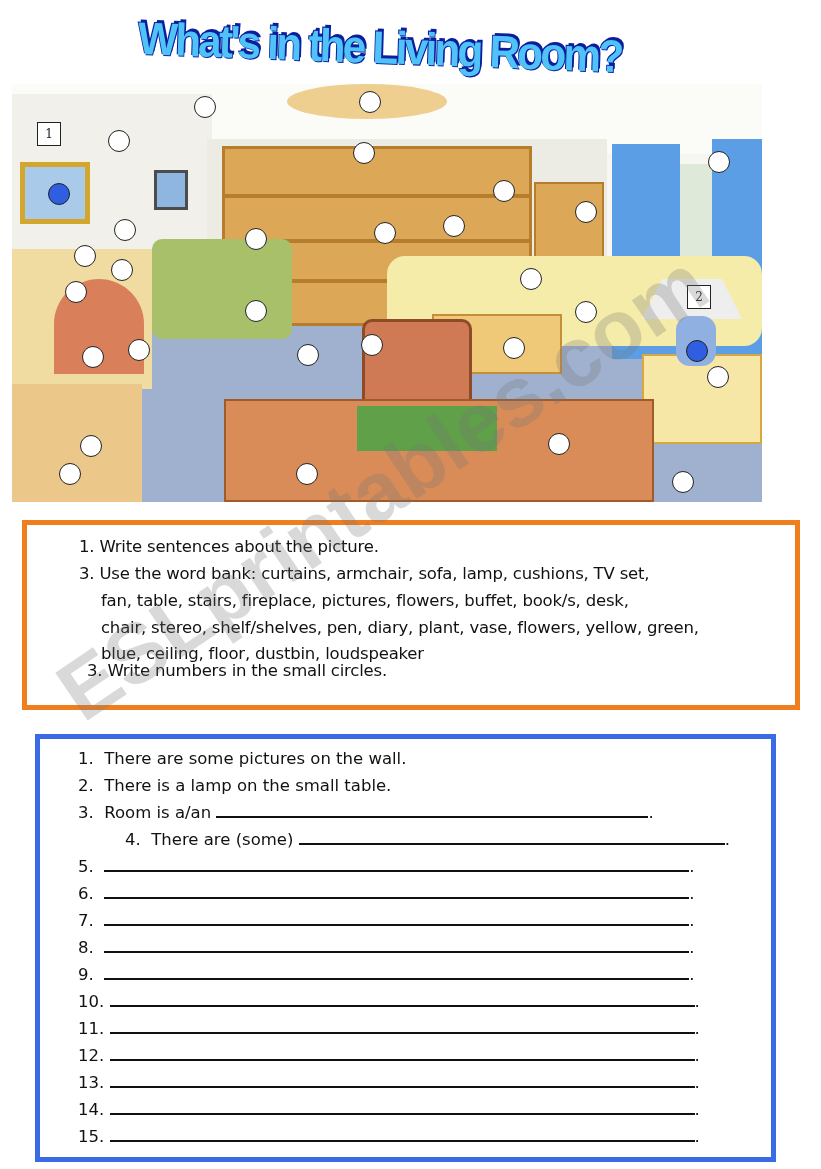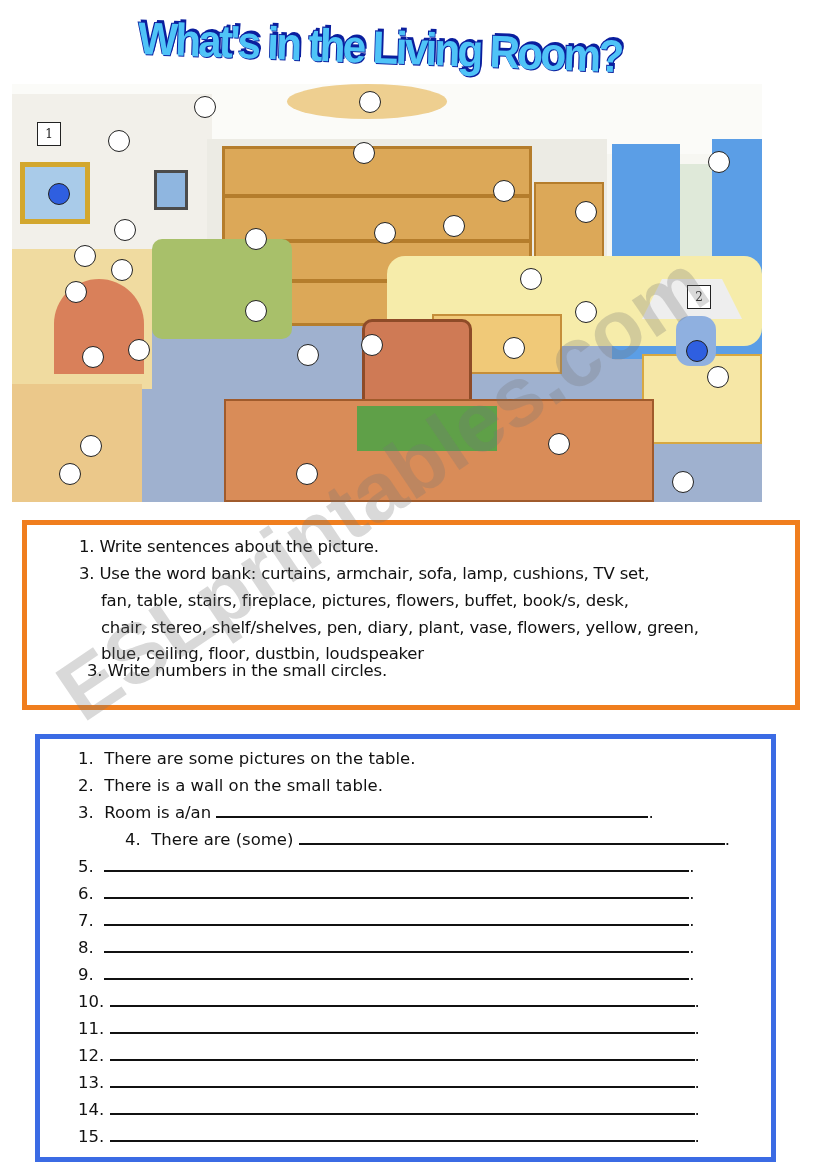--- a/index.html
+++ b/index.html
@@ -131,22 +131,22 @@
   <p style="left:52px; top:12px;">1. Write sentences about the picture.</p>
   <p style="left:52px; top:39px;">3. Use the word bank: curtains, armchair, sofa, lamp, cushions, TV set,</p>
   <p style="left:74px; top:66px;">fan, table, stairs, fireplace, pictures, flowers, buffet, book/s, desk,</p>
   <p style="left:74px; top:119px;">blue, ceiling, floor, dustbin, loudspeaker</p>
   <p style="left:74px; top:93px;">chair, stereo, shelf/shelves, pen, diary, plant, vase, flowers, yellow, green,</p>
   <p style="left:60px; top:136px;">3. Write numbers in the small circles.</p>
 </div>
 
 <div class="answers">
   <div id="answers-list">
-      <div class="answer-line" style="top: 10px;"><span>1.&nbsp;&nbsp;</span><span>There are some pictures on the table.</span></div>
-      <div class="answer-line" style="top: 37px;"><span>2.&nbsp;&nbsp;</span><span>There is a wall on the small table.</span></div>
+      <div class="answer-line" style="top: 10px;"><span>1.&nbsp;&nbsp;</span><span>There are some pictures on the wall.</span></div>
+      <div class="answer-line" style="top: 37px;"><span>2.&nbsp;&nbsp;</span><span>There is a lamp on the small table.</span></div>
       <div class="answer-line" style="top: 64px;"><span>3.&nbsp;&nbsp;</span><span>Room is a/an </span><span class="blank" style="width: 432px;"></span><span>.</span></div>
       <div class="answer-line" style="top: 91px; margin-left: 47px;"><span>4.&nbsp;&nbsp;</span><span>There are (some) </span><span class="blank" style="width: 426px;"></span><span>.</span></div>
       <div class="answer-line" style="top: 118px;"><span>5.&nbsp;&nbsp;</span><span class="blank" style="width: 585px;"></span><span>.</span></div>
       <div class="answer-line" style="top: 145px;"><span>6.&nbsp;&nbsp;</span><span class="blank" style="width: 585px;"></span><span>.</span></div>
       <div class="answer-line" style="top: 172px;"><span>7.&nbsp;&nbsp;</span><span class="blank" style="width: 585px;"></span><span>.</span></div>
       <div class="answer-line" style="top: 199px;"><span>8.&nbsp;&nbsp;</span><span class="blank" style="width: 585px;"></span><span>.</span></div>
       <div class="answer-line" style="top: 226px;"><span>9.&nbsp;&nbsp;</span><span class="blank" style="width: 585px;"></span><span>.</span></div>
       <div class="answer-line" style="top: 253px;"><span>10.&nbsp;</span><span class="blank" style="width: 585px;"></span><span>.</span></div>
       <div class="answer-line" style="top: 280px;"><span>11.&nbsp;</span><span class="blank" style="width: 585px;"></span><span>.</span></div>
       <div class="answer-line" style="top: 307px;"><span>12.&nbsp;</span><span class="blank" style="width: 585px;"></span><span>.</span></div>

